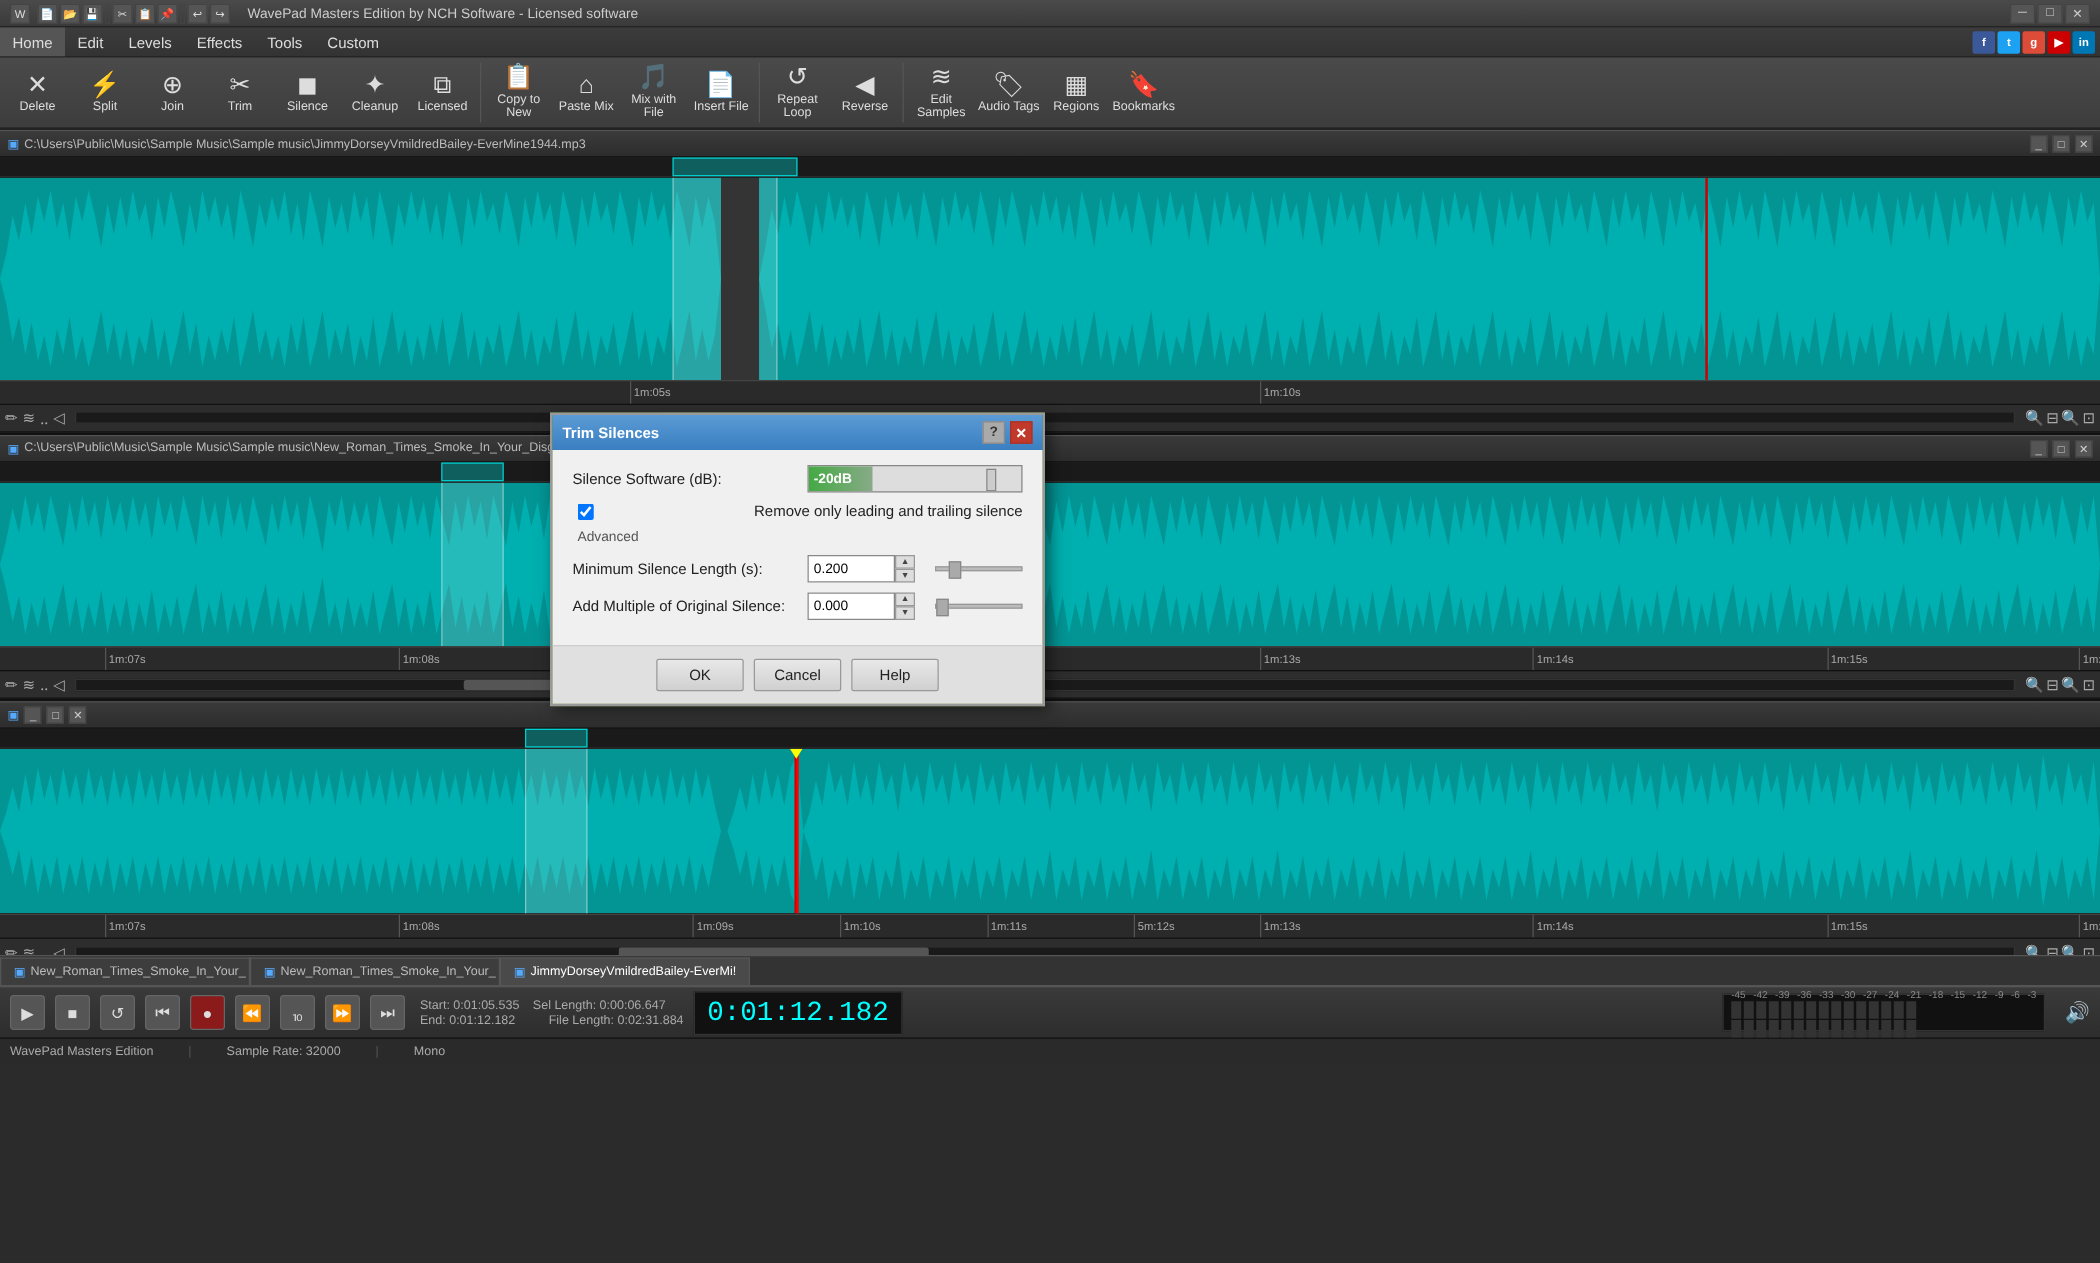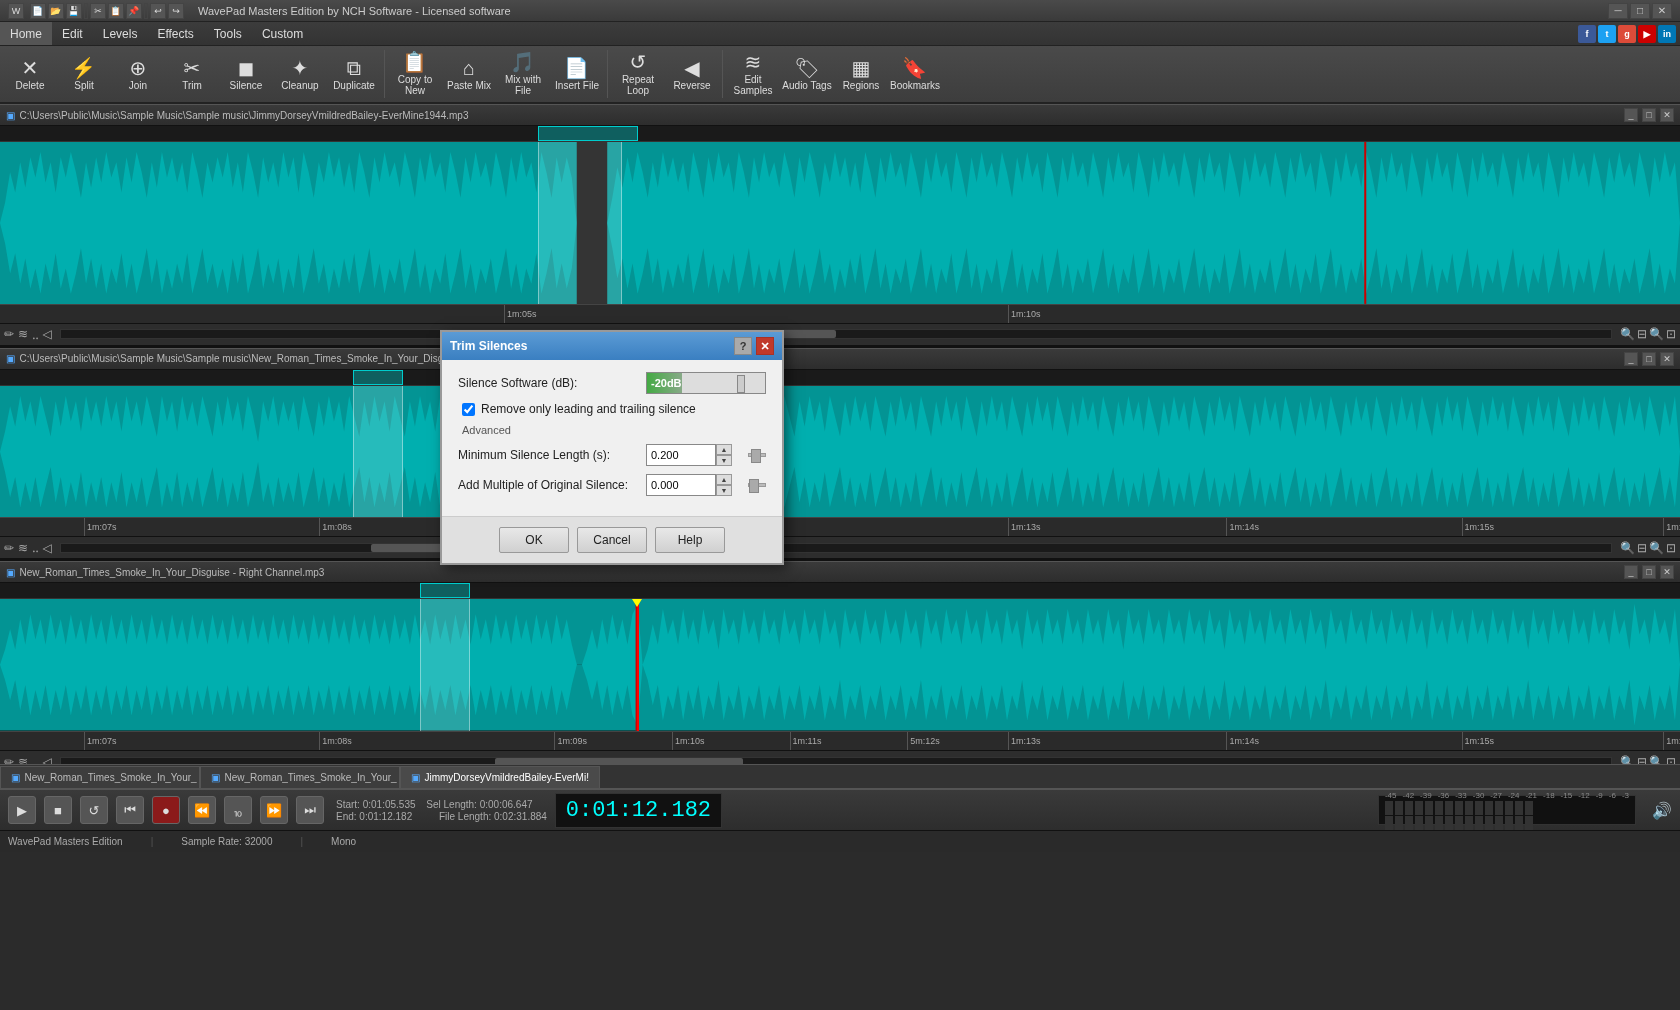--- a/index.html
+++ b/index.html
@@ -224,21 +224,21 @@
       padding: 0 8px;
       border-top: 1px solid #111;
       gap: 28px;
       font-size: 10px;
       color: #aaa;
     }
     #trim-dialog {
       position: absolute;
       top: 330px;
       left: 440px;
-      width: 344px;
+      width: 396px;
       background: #4d7c0f;
       border: 2px solid #999;
       box-shadow: 4px 4px 12px rgba(0,0,0,0.5);
       font-size: 12px;
       color: #222;
     }
     .dialog-titlebar {
       height: 28px;
       background: linear-gradient(to bottom, #5b9bd5, #3a7fc1);
       display: flex;
@@ -314,20 +314,21 @@
       width: 8px; height: 18px;
       background: #ccc;
       border: 1px solid #888;
     }
     .checkbox-row {
       display: flex;
       align-items: center;
       gap: 6px;
       margin-bottom: 8px;
       padding-left: 4px;
+      justify-content: space-between;
     }
     .advanced-label {
       font-size: 11px;
       color: #555;
       margin-bottom: 8px;
       padding-left: 4px;
     }
     .spinner-field {
       display: flex;
       align-items: center;
@@ -481,21 +482,21 @@
   <div class="toolbar-btn">
     <span class="tb-icon">◼</span>
     <span>Silence</span>
   </div>
   <div class="toolbar-btn">
     <span class="tb-icon">✦</span>
     <span>Cleanup</span>
   </div>
   <div class="toolbar-btn">
     <span class="tb-icon">⧉</span>
-    <span>Duplicate</span>
+    <span>Licensed</span>
   </div>
   <div class="toolbar-separator"></div>
   <div class="toolbar-btn">
     <span class="tb-icon">📋</span>
     <span>Copy to New</span>
   </div>
   <div class="toolbar-btn">
     <span class="tb-icon">⌂</span>
     <span>Paste Mix</span>
   </div>
@@ -816,21 +817,20 @@
         <span class="ctrl-icon">⊟</span>
         <span class="ctrl-icon">🔍</span>
         <span class="ctrl-icon">⊡</span>
       </div>
     </div>
   </div>
 
   <div id="track3" style="flex:1;display:flex;flex-direction:column;position:relative;">
     <div class="track-header-bar">
       <span style="color:#5af;font-size:10px;">▣</span>
-      <span class="track-file-name">New_Roman_Times_Smoke_In_Your_Disguise - Right Channel.mp3</span>
       <div class="track-window-btn">_</div>
       <div class="track-window-btn">□</div>
       <div class="track-window-btn">✕</div>
     </div>
 
     <div class="mini-nav-bar">
       <div style="position:absolute;left:25%;width:3%;top:0;bottom:0;background:rgba(0,200,200,0.4);border:1px solid #0cc;"></div>
     </div>
 
     <div class="waveform-area" style="flex:1;position:relative;">

